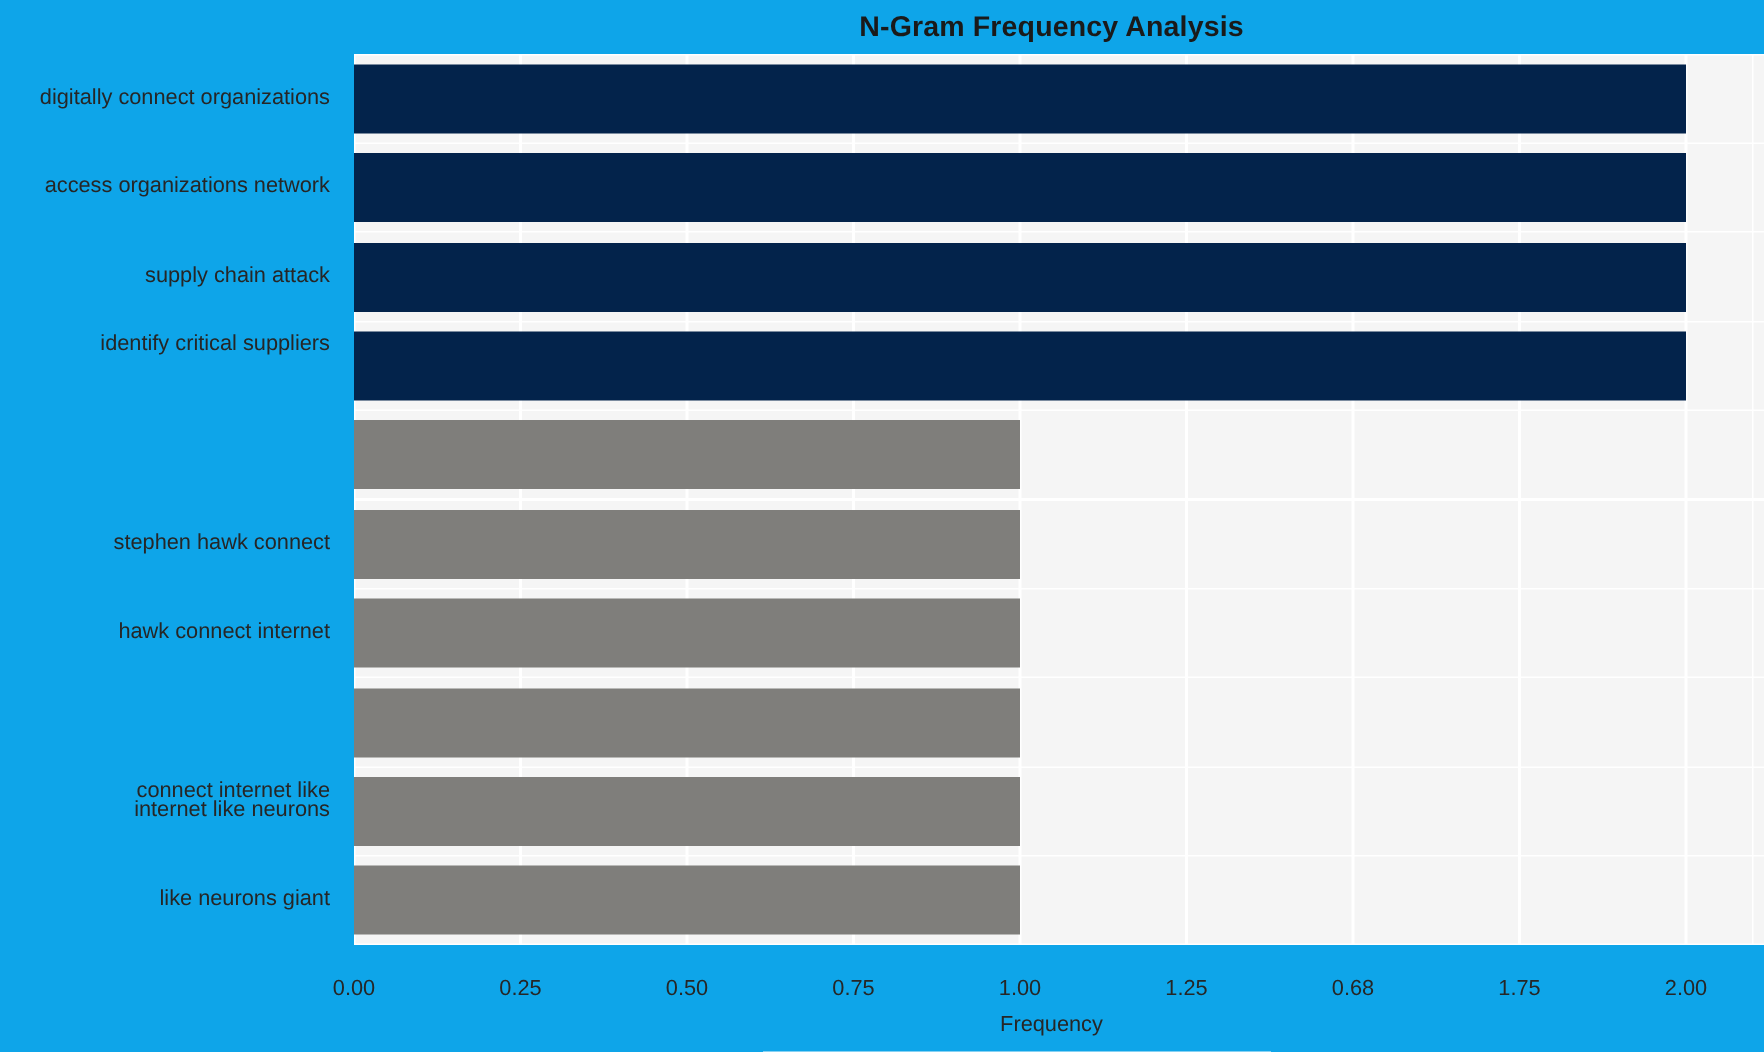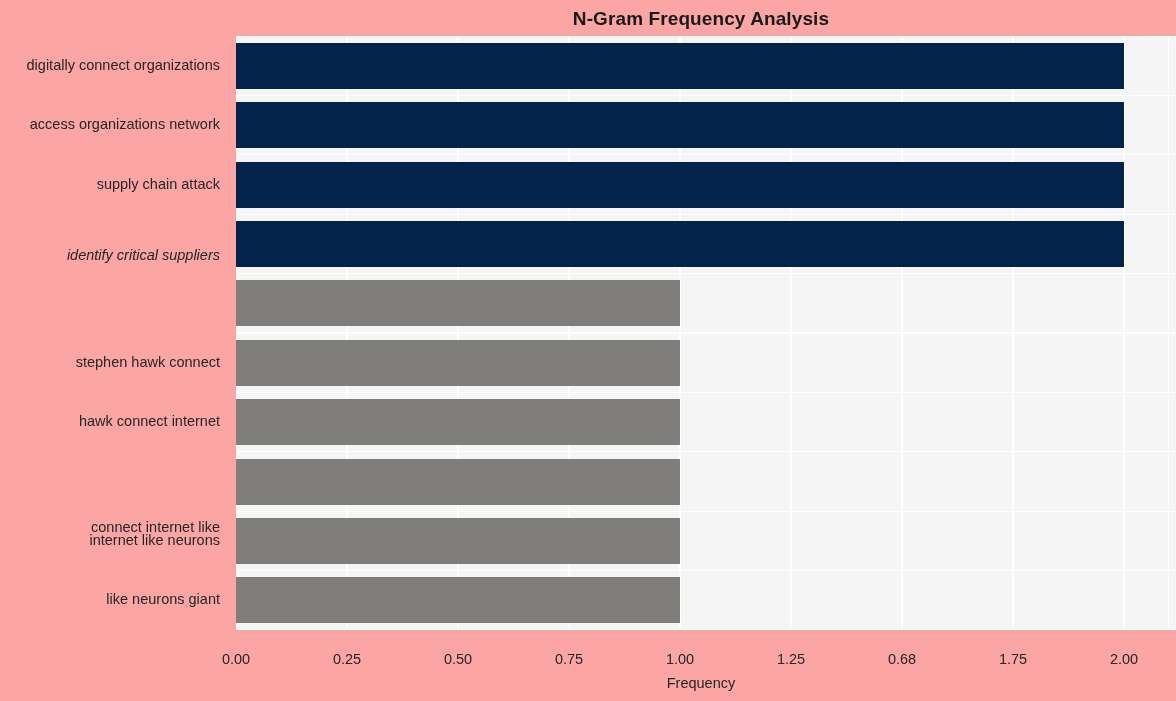--- a/index.html
+++ b/index.html
@@ -12,21 +12,21 @@
     height: 701px;
     font-family: "Liberation Sans", sans-serif;
     -webkit-font-smoothing: antialiased;
     overflow: hidden;
   }
 
   #figure {
     position: relative;
     width: 1176px;
     height: 701px;
-    background: #fca5a5;
+    background: #0ea5e9;
   }
 
   
   #chart-title {
     position: absolute;
     left: 236px;
     top: 6px;
     width: 930px;
     text-align: center;
     font-size: 19px;
@@ -163,21 +163,21 @@
         <div class="bar" title="connect internet like: 1" style="top: 422.5px; width: 444px; background: rgb(127, 126, 123);"></div>
         <div class="bar" title="internet like neurons: 1" style="top: 481.9px; width: 444px; background: rgb(127, 126, 123);"></div>
         <div class="bar" title="like neurons giant: 1" style="top: 541.3px; width: 444px; background: rgb(127, 126, 123);"></div>
       </div>
   </div>
 
   <div id="y-tick-labels">
       <div class="ytick" style="top: 56.7px;">digitally connect organizations</div>
       <div class="ytick" style="top: 116.1px;">access organizations network</div>
       <div class="ytick" style="top: 175.5px;">supply chain attack</div>
-      <div class="ytick" style="top: 247px; font-style: italic;">identify critical suppliers</div>
+      <div class="ytick" style="top: 221px;">identify critical suppliers</div>
       <div class="ytick" style="top: 353.7px;">stephen hawk connect</div>
       <div class="ytick" style="top: 413.1px;">hawk connect internet</div>
       <div class="ytick" style="top: 472.5px; margin-top: 46px;">connect internet like</div>
       <div class="ytick" style="top: 531.9px;">internet like neurons</div>
       <div class="ytick" style="top: 591.3px;">like neurons giant</div>
     </div>
 
   <div id="x-tick-labels">
       <div class="xtick" style="left: 236px;">0.00</div>
       <div class="xtick" style="left: 347px;">0.25</div>

